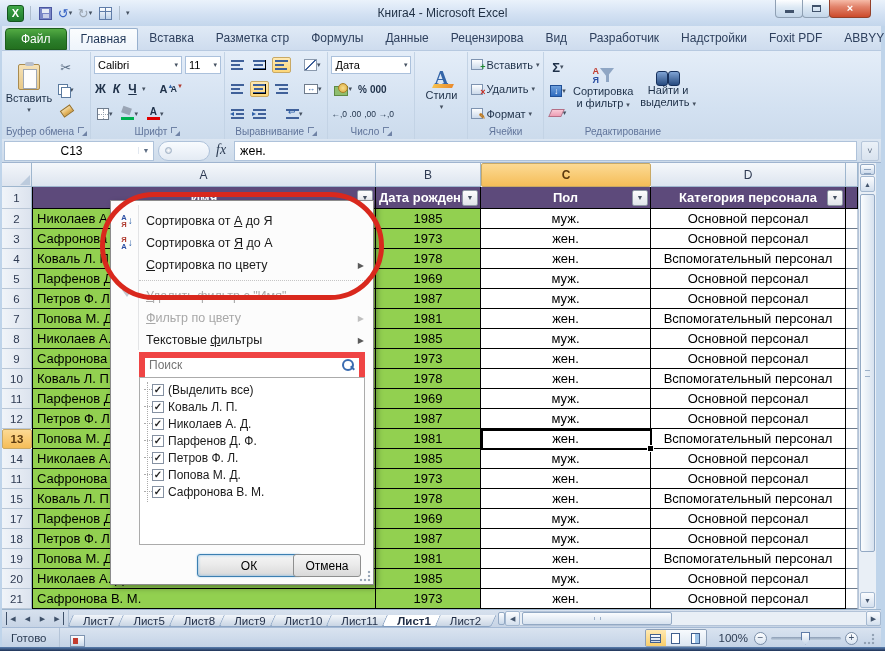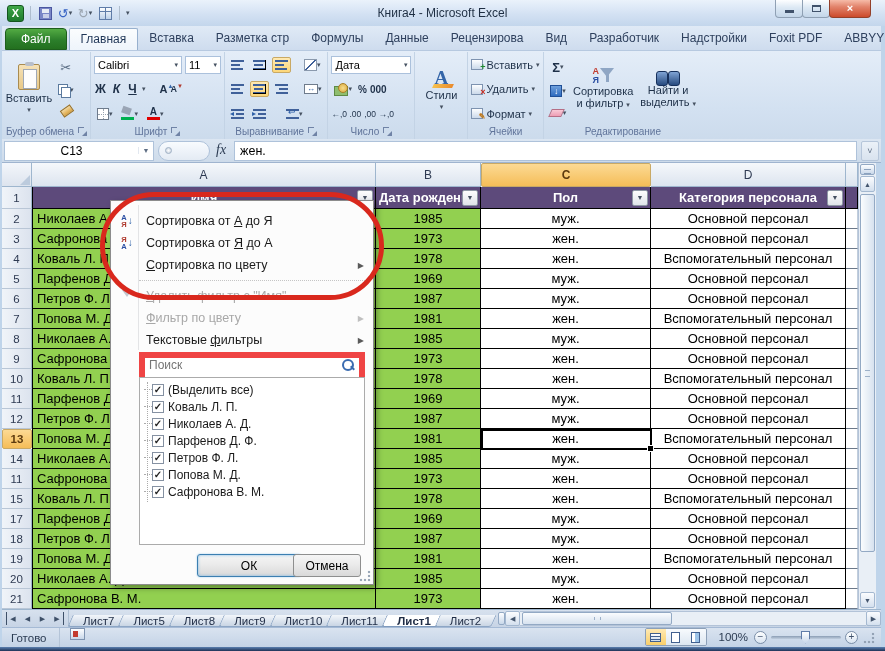--- a/index.html
+++ b/index.html
@@ -199,21 +199,21 @@
 .stlb{position:relative;font-size:11.5px;color:#1F2C45;z-index:1}
 .stab.act .stbg{background:#FFFFFF;border-color:#7E99BC}
 .stab.act .stlb{font-weight:bold}
 .tsplit{width:7px;margin:2px 0 2px 4px;background:linear-gradient(#FDFEFF,#C9D8EA);border:1px solid #93A9C4;border-radius:2px}
 .hsb{display:flex;align-items:stretch;flex:1;margin:1px 0}
 .hsb .harr{width:15px;background:linear-gradient(#FBFCFE,#D4E0EE);border:1px solid #A4B8D0;border-radius:2px;display:flex;align-items:center;justify-content:center;font-size:7px;color:#44566E}
 .htrack{flex:1;background:#E9EFF6;border-top:1px solid #B3C3D8;border-bottom:1px solid #B3C3D8;position:relative}
 .hthumb{position:absolute;left:2px;top:0;bottom:0;width:150px;background:linear-gradient(#FAFCFE,#D7E2EF);border:1px solid #93A9C4;border-radius:2px}
 .hthumb:after{content:'';position:absolute;top:4px;bottom:4px;left:50%;width:5px;margin-left:-3px;border-left:1px solid #9DB1C9;border-right:1px solid #9DB1C9}
 
-.sbar{position:absolute;top:627px;left:2px;right:4px;height:20px;background:linear-gradient(#D9E3F0,#C4D3E6);border-top:1px solid #A5BAD5;display:flex;align-items:flex-start;font-size:11.5px;color:#2B3B52}
+.sbar{position:absolute;top:627px;left:2px;right:4px;height:20px;background:linear-gradient(#D9E3F0,#C4D3E6);border-top:1px solid #A5BAD5;display:flex;align-items:flex-end;font-size:11.5px;color:#2B3B52}
 .ready{padding:0 12px 0 9px;border-right:1px solid #B4C4D8;height:100%;display:flex;align-items:center}
 .macro{width:15px;height:12px;margin:0 10px;background:linear-gradient(#FDFEFF,#C9D8EA);border:1px solid #7E93B0;position:relative}
 .macro:after{content:'';position:absolute;left:2px;top:2px;width:5px;height:6px;background:#C23B2F}
 .sright{margin-left:auto;display:flex;align-items:center;padding-right:6px}
 .vbtns{display:flex;border:1px solid #8DA0B8;border-radius:2px;overflow:hidden;margin-right:6px}
 .vb{width:20px;height:16px;display:flex;align-items:center;justify-content:center;background:linear-gradient(#F7FAFD,#DCE6F1)}
 .vb.on{background:linear-gradient(#FFE9B2,#F8CE6B)}
 .vb .g1{width:11px;height:9px;border:1px solid #41608F;background:linear-gradient(#fff,#CBD9EA);position:relative}
 .vb .g1:after{content:'';position:absolute;left:0;right:0;top:2px;height:1px;background:#41608F;box-shadow:0 3px 0 #41608F}
 .vb .g2{width:9px;height:11px;border:1px solid #41608F;background:#fff}

